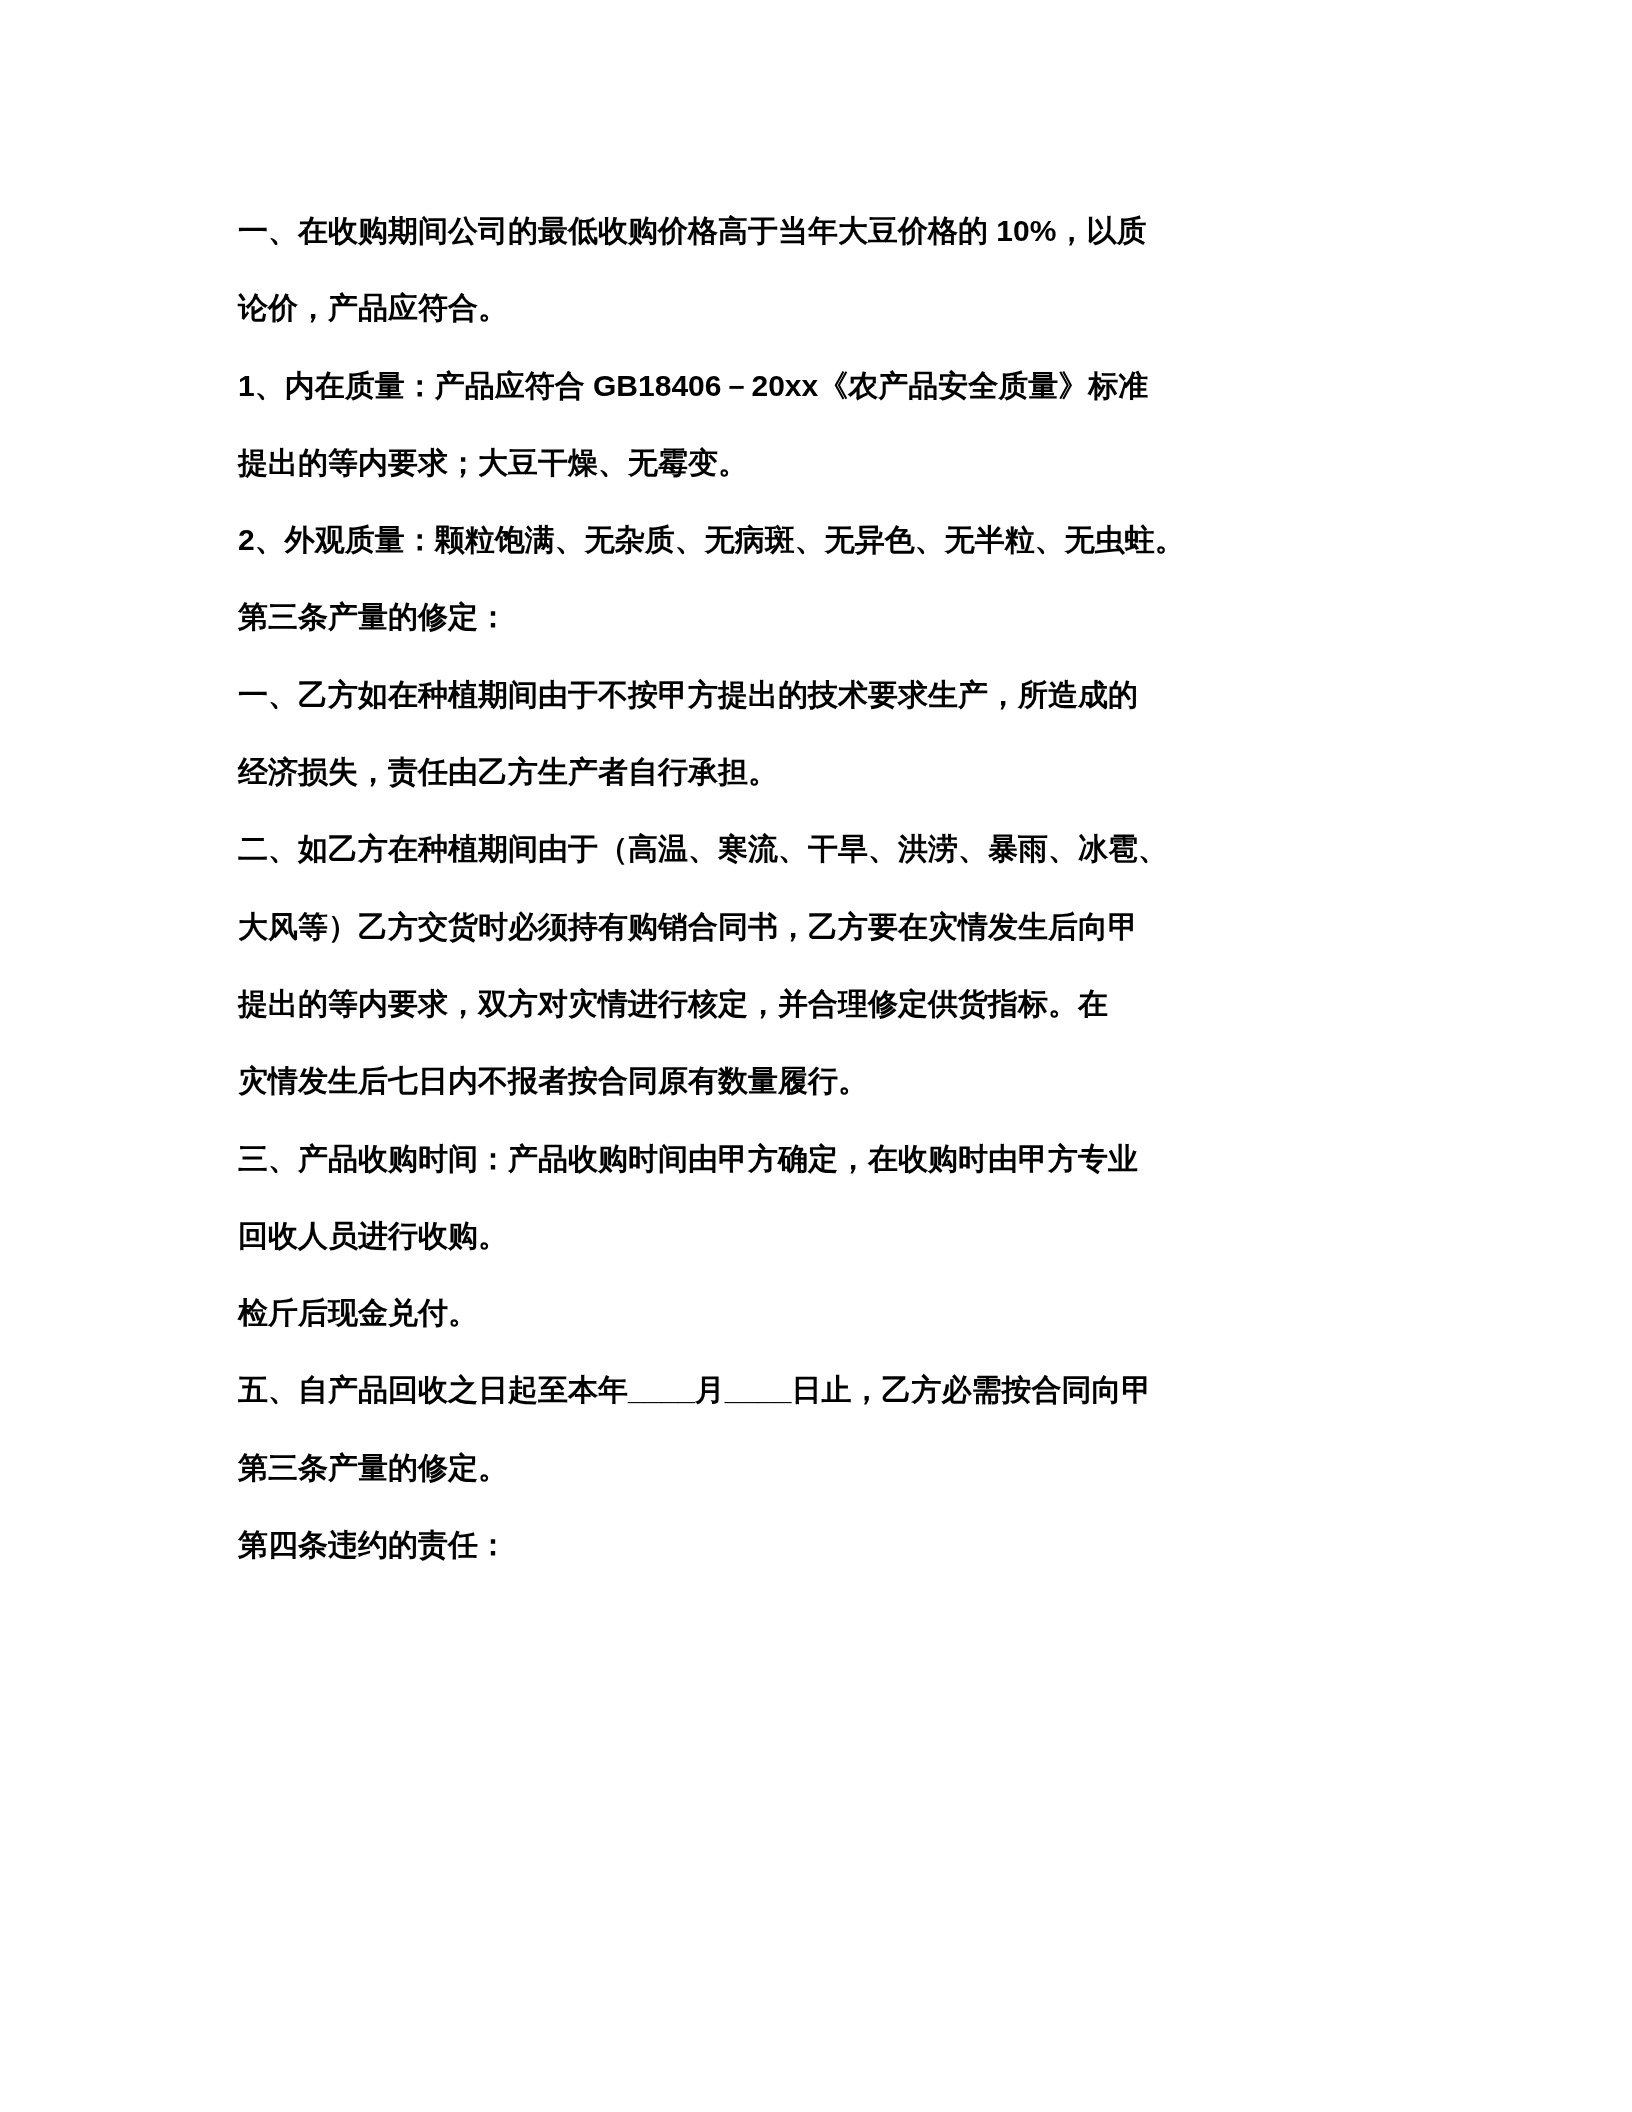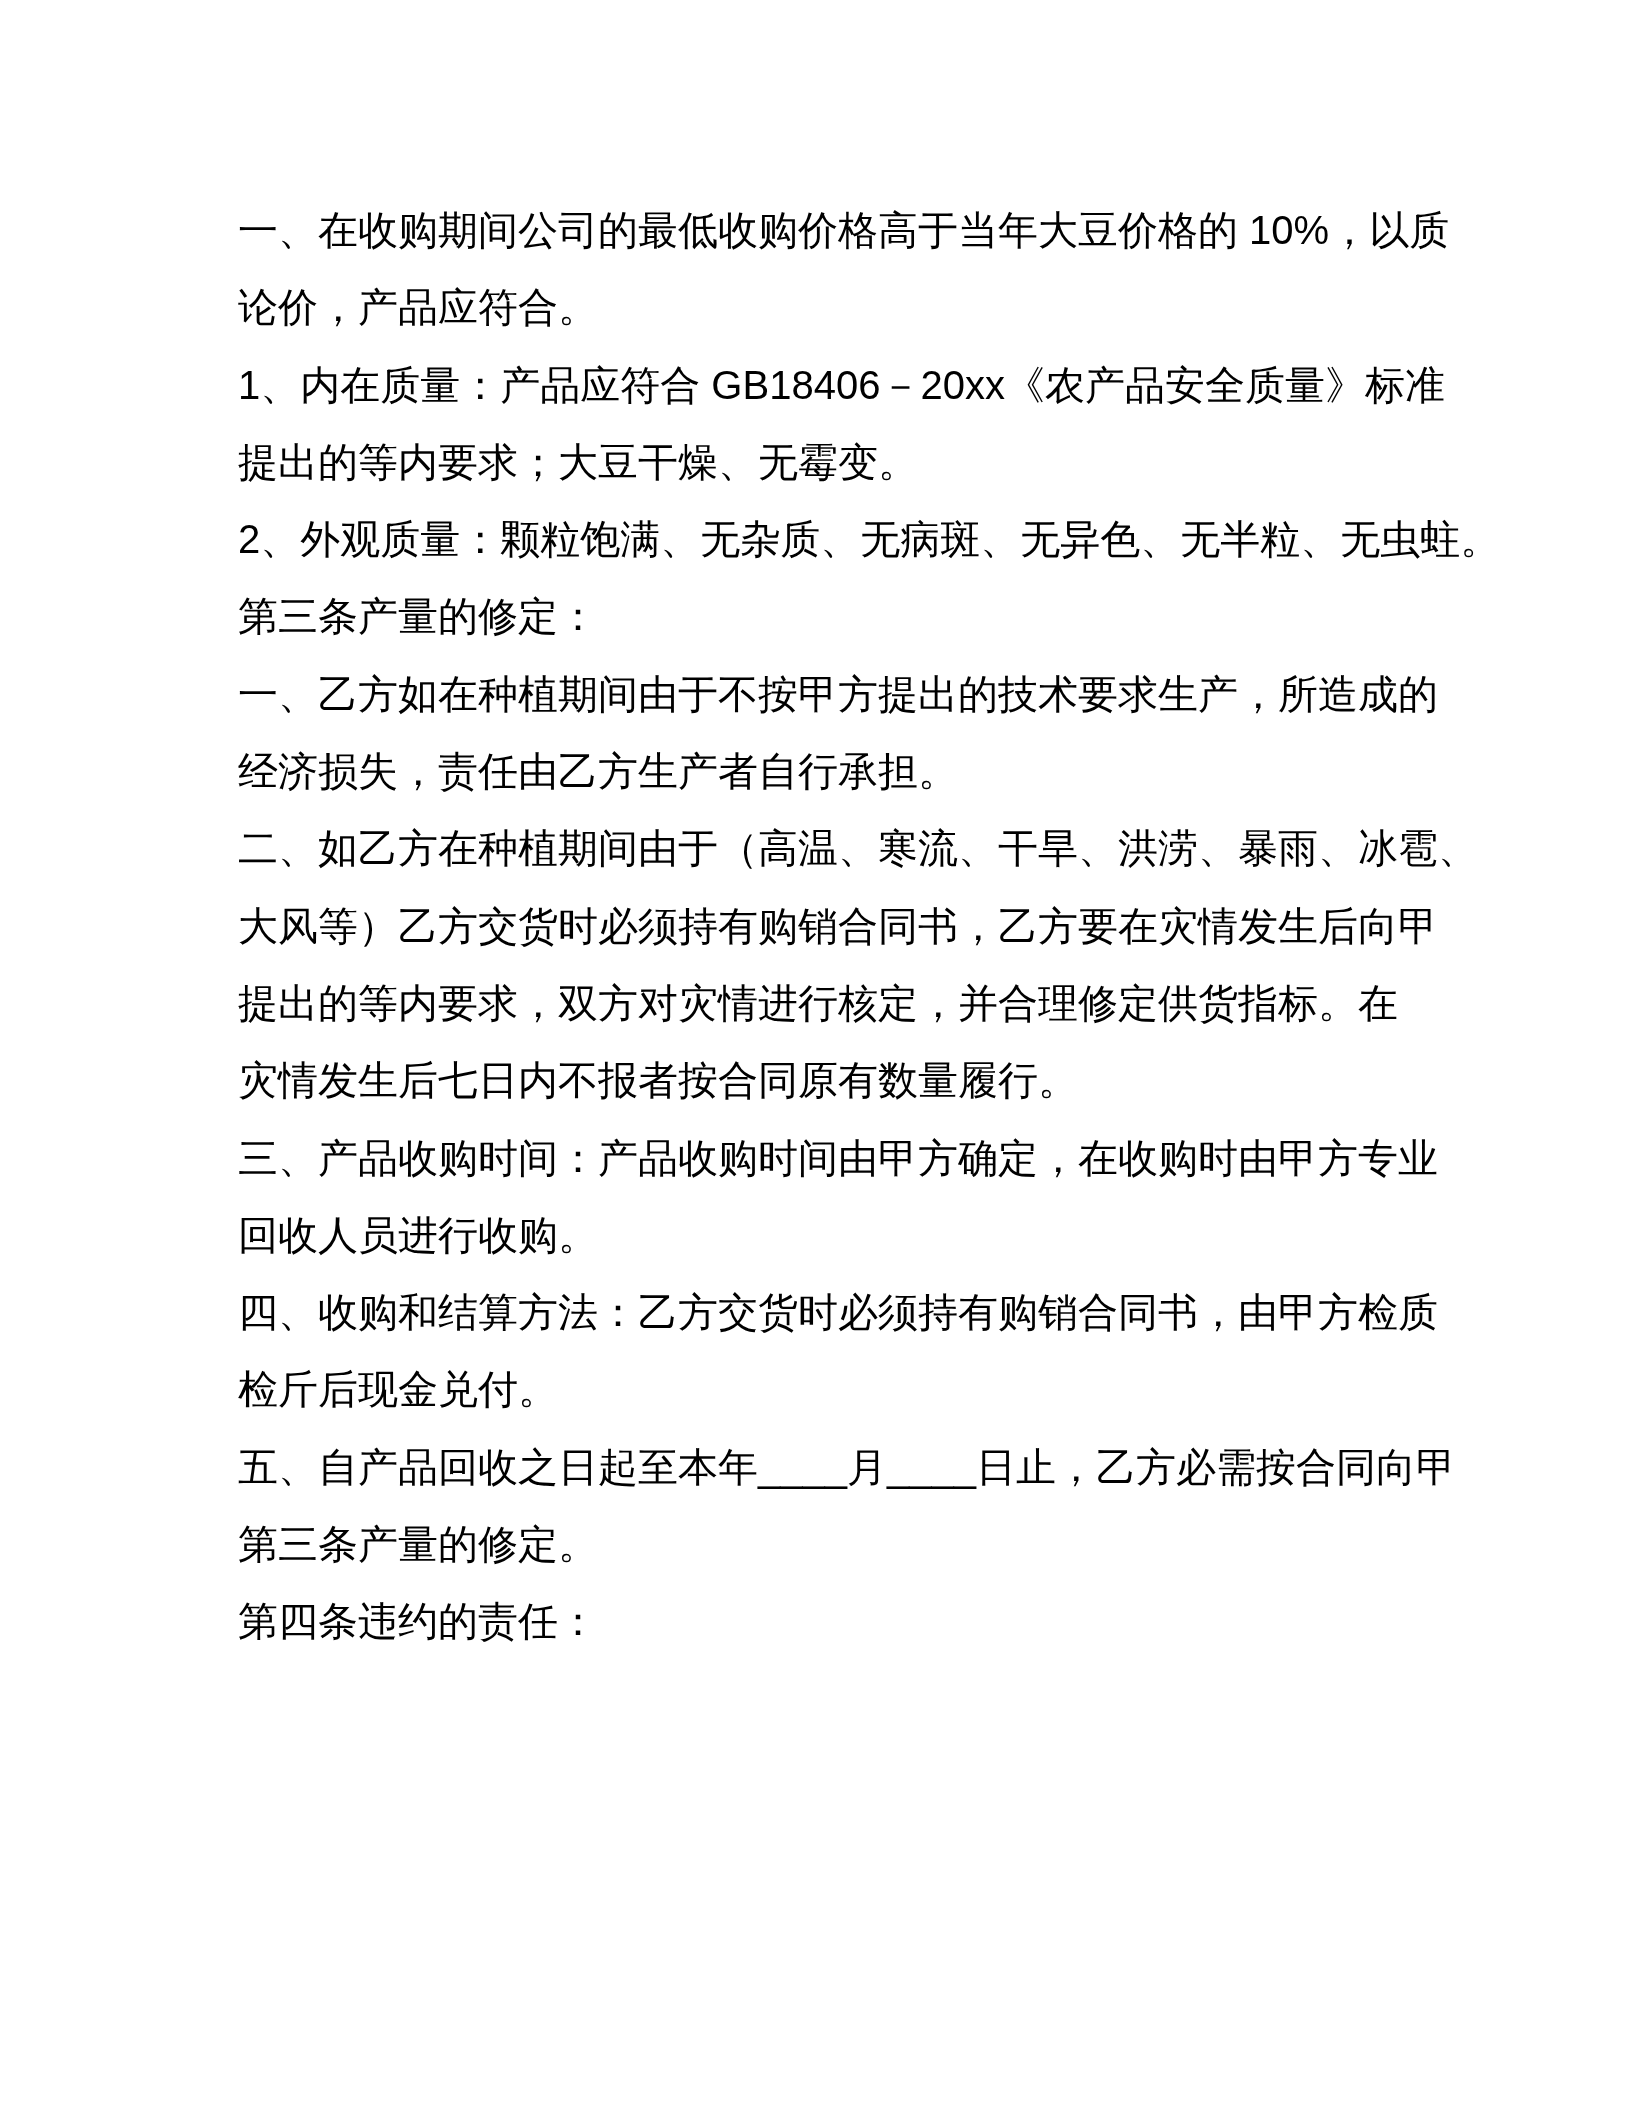--- a/index.html
+++ b/index.html
@@ -16,22 +16,22 @@
   }
   .doc-text-block {
     position: absolute;
     left: 238px;
     top: 192px;
     width: 1260px;
   }
   .doc-line {
     height: 77.3px;
     line-height: 77.3px;
-    font-size: 40px;
-    font-weight: 400;
+    font-size: 30px;
+    font-weight: 700;
     color: #000000;
     white-space: nowrap;
     letter-spacing: 0px;
   }
 </style>
 </head>
 <body>
 
 <main class="doc-text-block">
   <div class="doc-line">一、在收购期间公司的最低收购价格高于当年大豆价格的 10%，以质</div>
@@ -41,18 +41,17 @@
     <div class="doc-line">2、外观质量：颗粒饱满、无杂质、无病斑、无异色、无半粒、无虫蛀。</div>
     <div class="doc-line">第三条产量的修定：</div>
     <div class="doc-line">一、乙方如在种植期间由于不按甲方提出的技术要求生产，所造成的</div>
     <div class="doc-line">经济损失，责任由乙方生产者自行承担。</div>
     <div class="doc-line">二、如乙方在种植期间由于（高温、寒流、干旱、洪涝、暴雨、冰雹、</div>
     <div class="doc-line">大风等）乙方交货时必须持有购销合同书，乙方要在灾情发生后向甲</div>
     <div class="doc-line">提出的等内要求，双方对灾情进行核定，并合理修定供货指标。在</div>
     <div class="doc-line">灾情发生后七日内不报者按合同原有数量履行。</div>
     <div class="doc-line">三、产品收购时间：产品收购时间由甲方确定，在收购时由甲方专业</div>
     <div class="doc-line">回收人员进行收购。</div>
-    <div class="doc-line">四、收购和结算方法：乙方交货时必须持有购销合同书，由甲方检质</div>
     <div class="doc-line">检斤后现金兑付。</div>
     <div class="doc-line">五、自产品回收之日起至本年____月____日止，乙方必需按合同向甲</div>
     <div class="doc-line">第三条产量的修定。</div>
     <div class="doc-line">第四条违约的责任：</div>
 </main>
 
 </body></html>

